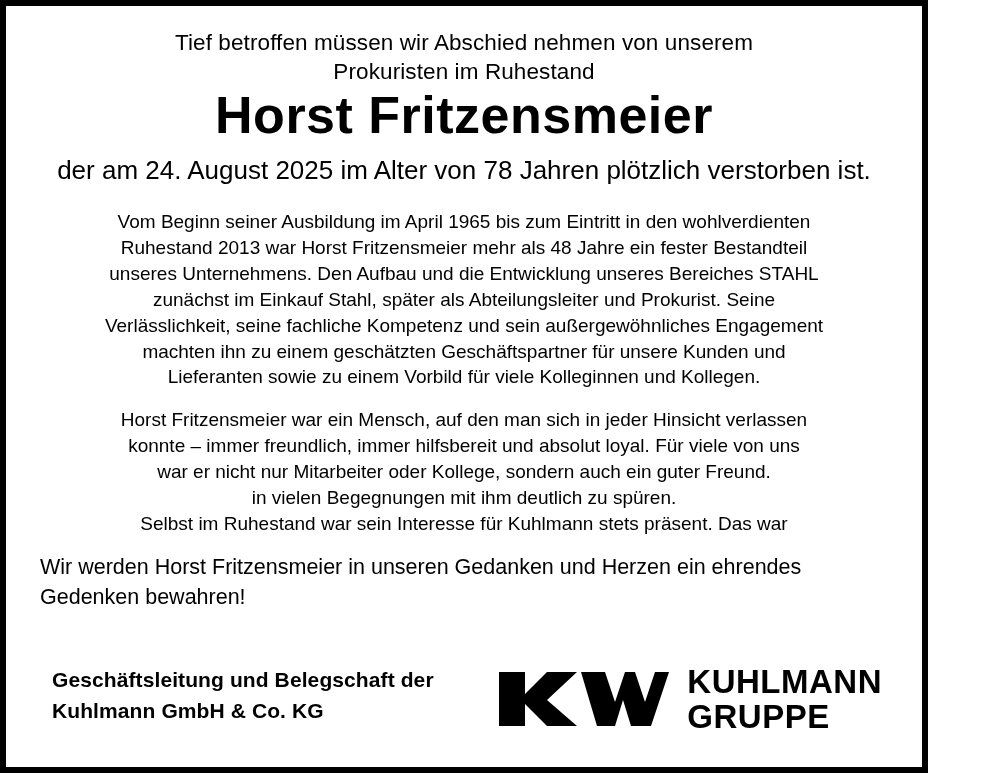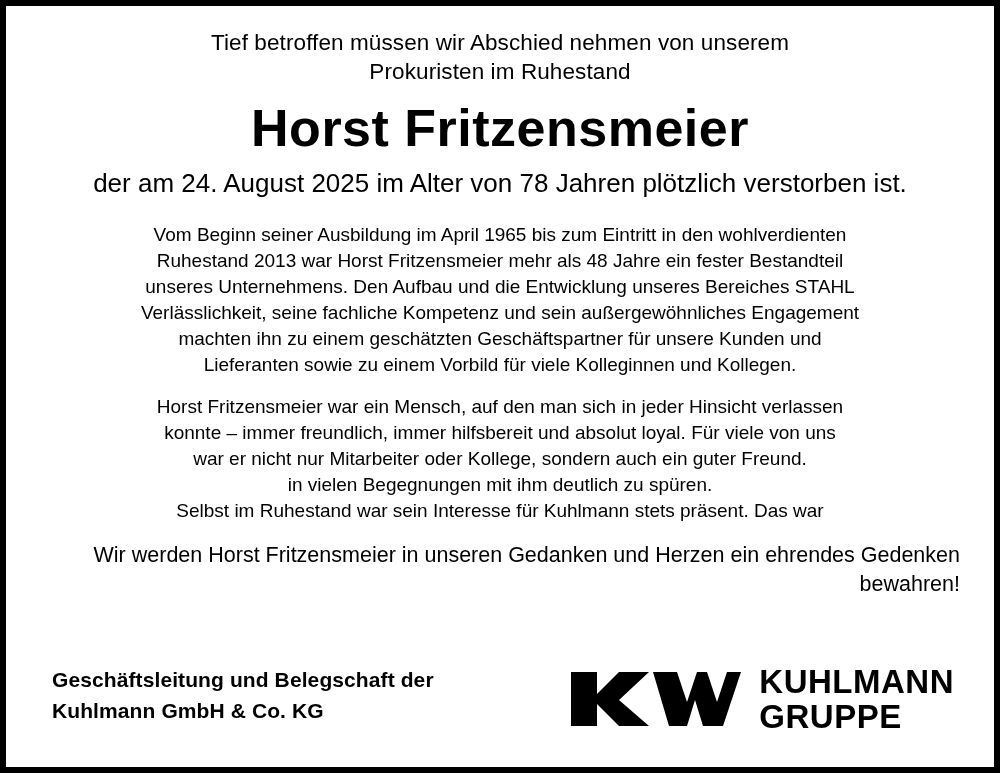--- a/index.html
+++ b/index.html
@@ -10,61 +10,60 @@
   body {
     width: 1000px;
     height: 773px;
     font-family: "Liberation Sans", sans-serif;
     color: #000000;
     overflow: hidden;
   }
   .obituary {
     position: relative;
     box-sizing: border-box;
-    width: 1000px;
+    width: 928px;
     height: 773px;
     background: #ffffff;
     border: 6px solid #000000;
     padding: 22px 34px 10px 34px;
   }
   .intro {
     text-align: center;
     font-size: 22.5px;
     line-height: 1.30;
     letter-spacing: 0.1px;
   }
   .intro-line {
     display: block;
   }
   .name {
     text-align: center;
     font-size: 52px;
     font-weight: bold;
     letter-spacing: 0.5px;
-    margin-top: 13px;
     margin-bottom: 10px;
     line-height: 1.1;
   }
   .death-line {
     text-align: center;
     font-size: 26px;
     line-height: 1.3;
     margin-bottom: 22px;
   }
   .para {
     text-align: center;
     font-size: 19px;
     line-height: 1.36;
     margin-bottom: 17px;
   }
   .para .ln {
     display: block;
   }
   .closing {
-    text-align: right;
+    text-align: left;
     font-size: 21.5px;
     line-height: 1.36;
     margin-bottom: 0;
   }
   .footer {
     position: absolute;
     left: 46px;
     right: 34px;
     bottom: 28px;
     display: flex;
@@ -113,20 +112,21 @@
   </div>
 
   <div class="name">Horst Fritzensmeier</div>
 
   <div class="death-line">der am 24. August 2025 im Alter von 78 Jahren plötzlich verstorben ist.</div>
 
   <div class="para">
     <span class="ln">Vom Beginn seiner Ausbildung im April 1965 bis zum Eintritt in den wohlverdienten</span>
     <span class="ln">Ruhestand 2013 war Horst Fritzensmeier mehr als 48 Jahre ein fester Bestandteil</span>
     <span class="ln">unseres Unternehmens. Den Aufbau und die Entwicklung unseres Bereiches STAHL</span>
+    <span class="ln">zunächst im Einkauf Stahl, später als Abteilungsleiter und Prokurist. Seine</span>
     <span class="ln">Verlässlichkeit, seine fachliche Kompetenz und sein außergewöhnliches Engagement</span>
     <span class="ln">machten ihn zu einem geschätzten Geschäftspartner für unsere Kunden und</span>
     <span class="ln">Lieferanten sowie zu einem Vorbild für viele Kolleginnen und Kollegen.</span>
   </div>
 
   <div class="para">
     <span class="ln">Horst Fritzensmeier war ein Mensch, auf den man sich in jeder Hinsicht verlassen</span>
     <span class="ln">konnte – immer freundlich, immer hilfsbereit und absolut loyal. Für viele von uns</span>
     <span class="ln">war er nicht nur Mitarbeiter oder Kollege, sondern auch ein guter Freund.</span>
     <span class="ln">in vielen Begegnungen mit ihm deutlich zu spüren.</span>

